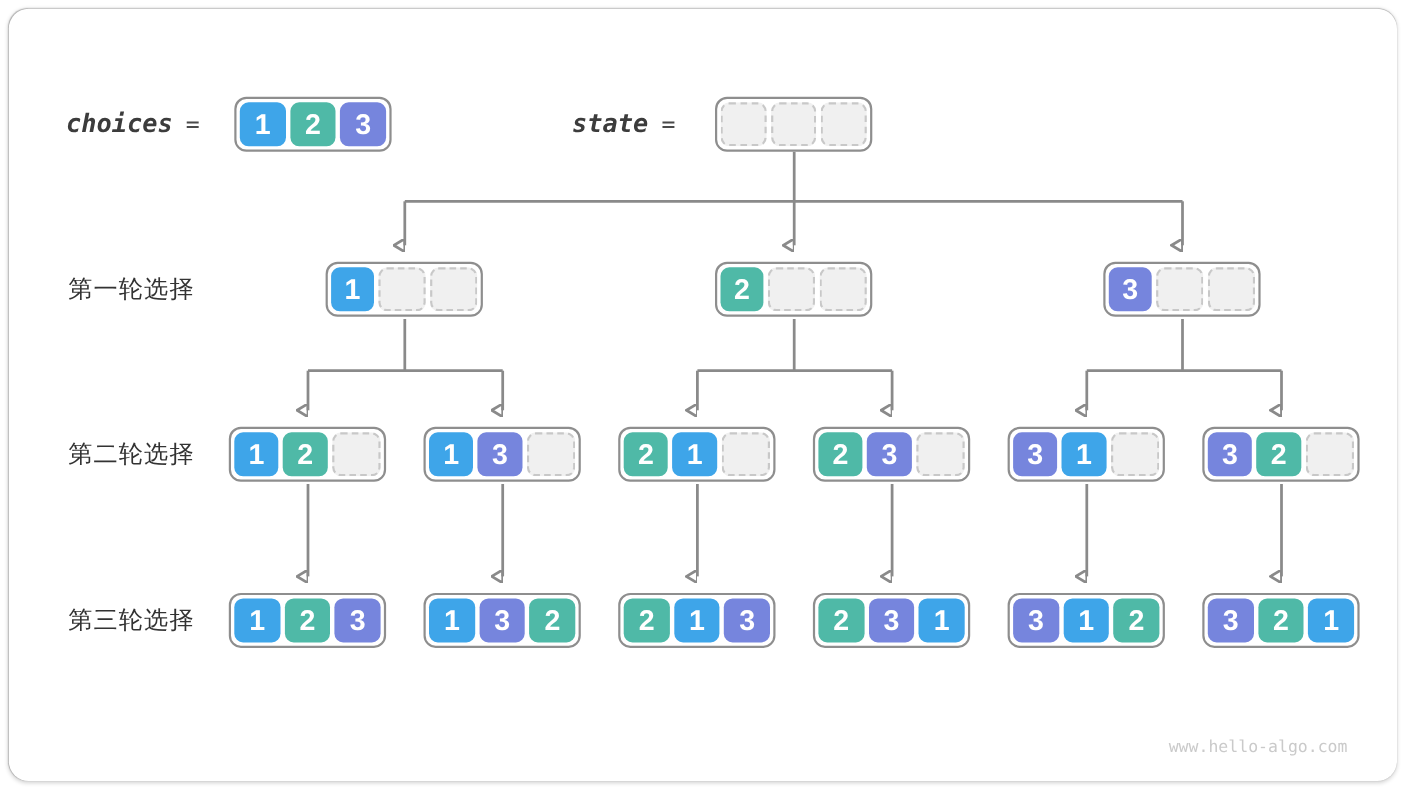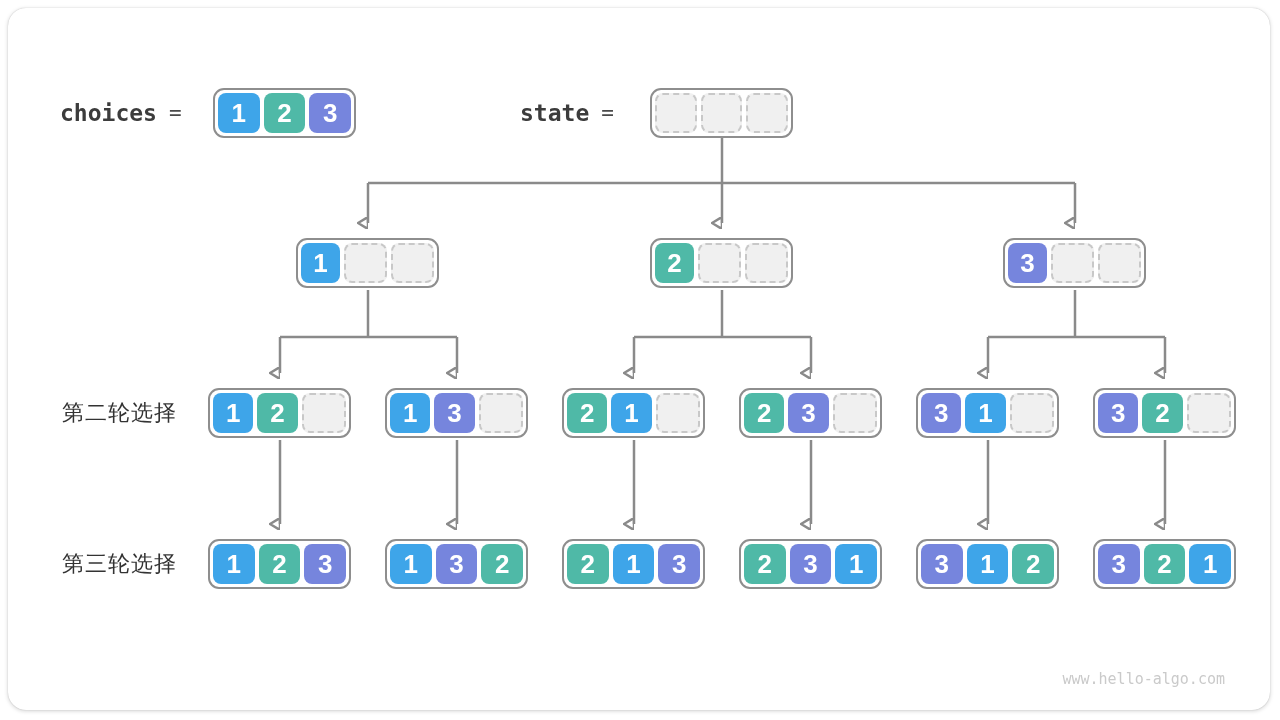--- a/index.html
+++ b/index.html
@@ -11,21 +11,21 @@
 
   .abox{position:absolute;width:143px;height:50px;box-sizing:border-box;background:#ffffff;
         border:2px solid var(--box-border,#8E8E8E);border-radius:11px;display:flex;gap:4px;
         padding:3px;align-items:stretch;}
   .abox .cell{flex:1;border-radius:8px;display:flex;align-items:center;justify-content:center;
         font-family:"Liberation Sans",sans-serif;font-size:26px;font-weight:700;color:#ffffff;box-sizing:border-box;}
   .abox .cell.empty{background:var(--empty-fill,#F0F0F0);border:2px dashed var(--empty-border,#C8C8C8);}
 
   .hdr-label{position:absolute;height:50px;display:flex;align-items:center;gap:12px;
         font-family:"DejaVu Sans Mono","Liberation Mono",monospace;color:#3C3C3C;}
-  .hdr-label .name{font-size:23px;font-weight:700;}
+  .hdr-label .name{font-size:23px;font-weight:700;font-style:italic;}
   .hdr-label .eq{font-size:21px;font-weight:400;color:#4A4A4A;}
 
   .row-label{position:absolute;height:50px;display:flex;align-items:center;
         font-size:22px;font-weight:500;color:#333333;letter-spacing:1px;}
 
   .watermark{position:absolute;right:55px;top:670px;font-family:"DejaVu Sans Mono","Liberation Mono",monospace;
         font-size:15px;color:#CACACA;margin-left:11px;}
 </style>
 </head>
 <body>
@@ -80,20 +80,21 @@
   <div class="hdr-label" style="left:520px;top:88px;">
     <span class="name">state</span>
     <span class="eq">=</span>
   </div>
   <div class="abox" style="left:650px;top:88px;">
       <span class="cell empty"></span>
       <span class="cell empty"></span>
       <span class="cell empty"></span>
     </div>
 
+  <div class="row-label" style="left:62px;top:238px;">第一轮选择</div>
   <div class="row-label" style="left:62px;top:539px;">第三轮选择</div>
   <div class="row-label" style="left:62px;top:388px;">第二轮选择</div>
 
   <div class="abox" style="left:296px;top:238px;">
       <span class="cell" style="background: rgb(62, 165, 233);">1</span>
       <span class="cell empty"></span>
       <span class="cell empty"></span>
     </div>
   <div class="abox" style="left:650px;top:238px;">
       <span class="cell" style="background: rgb(79, 185, 167);">2</span>

